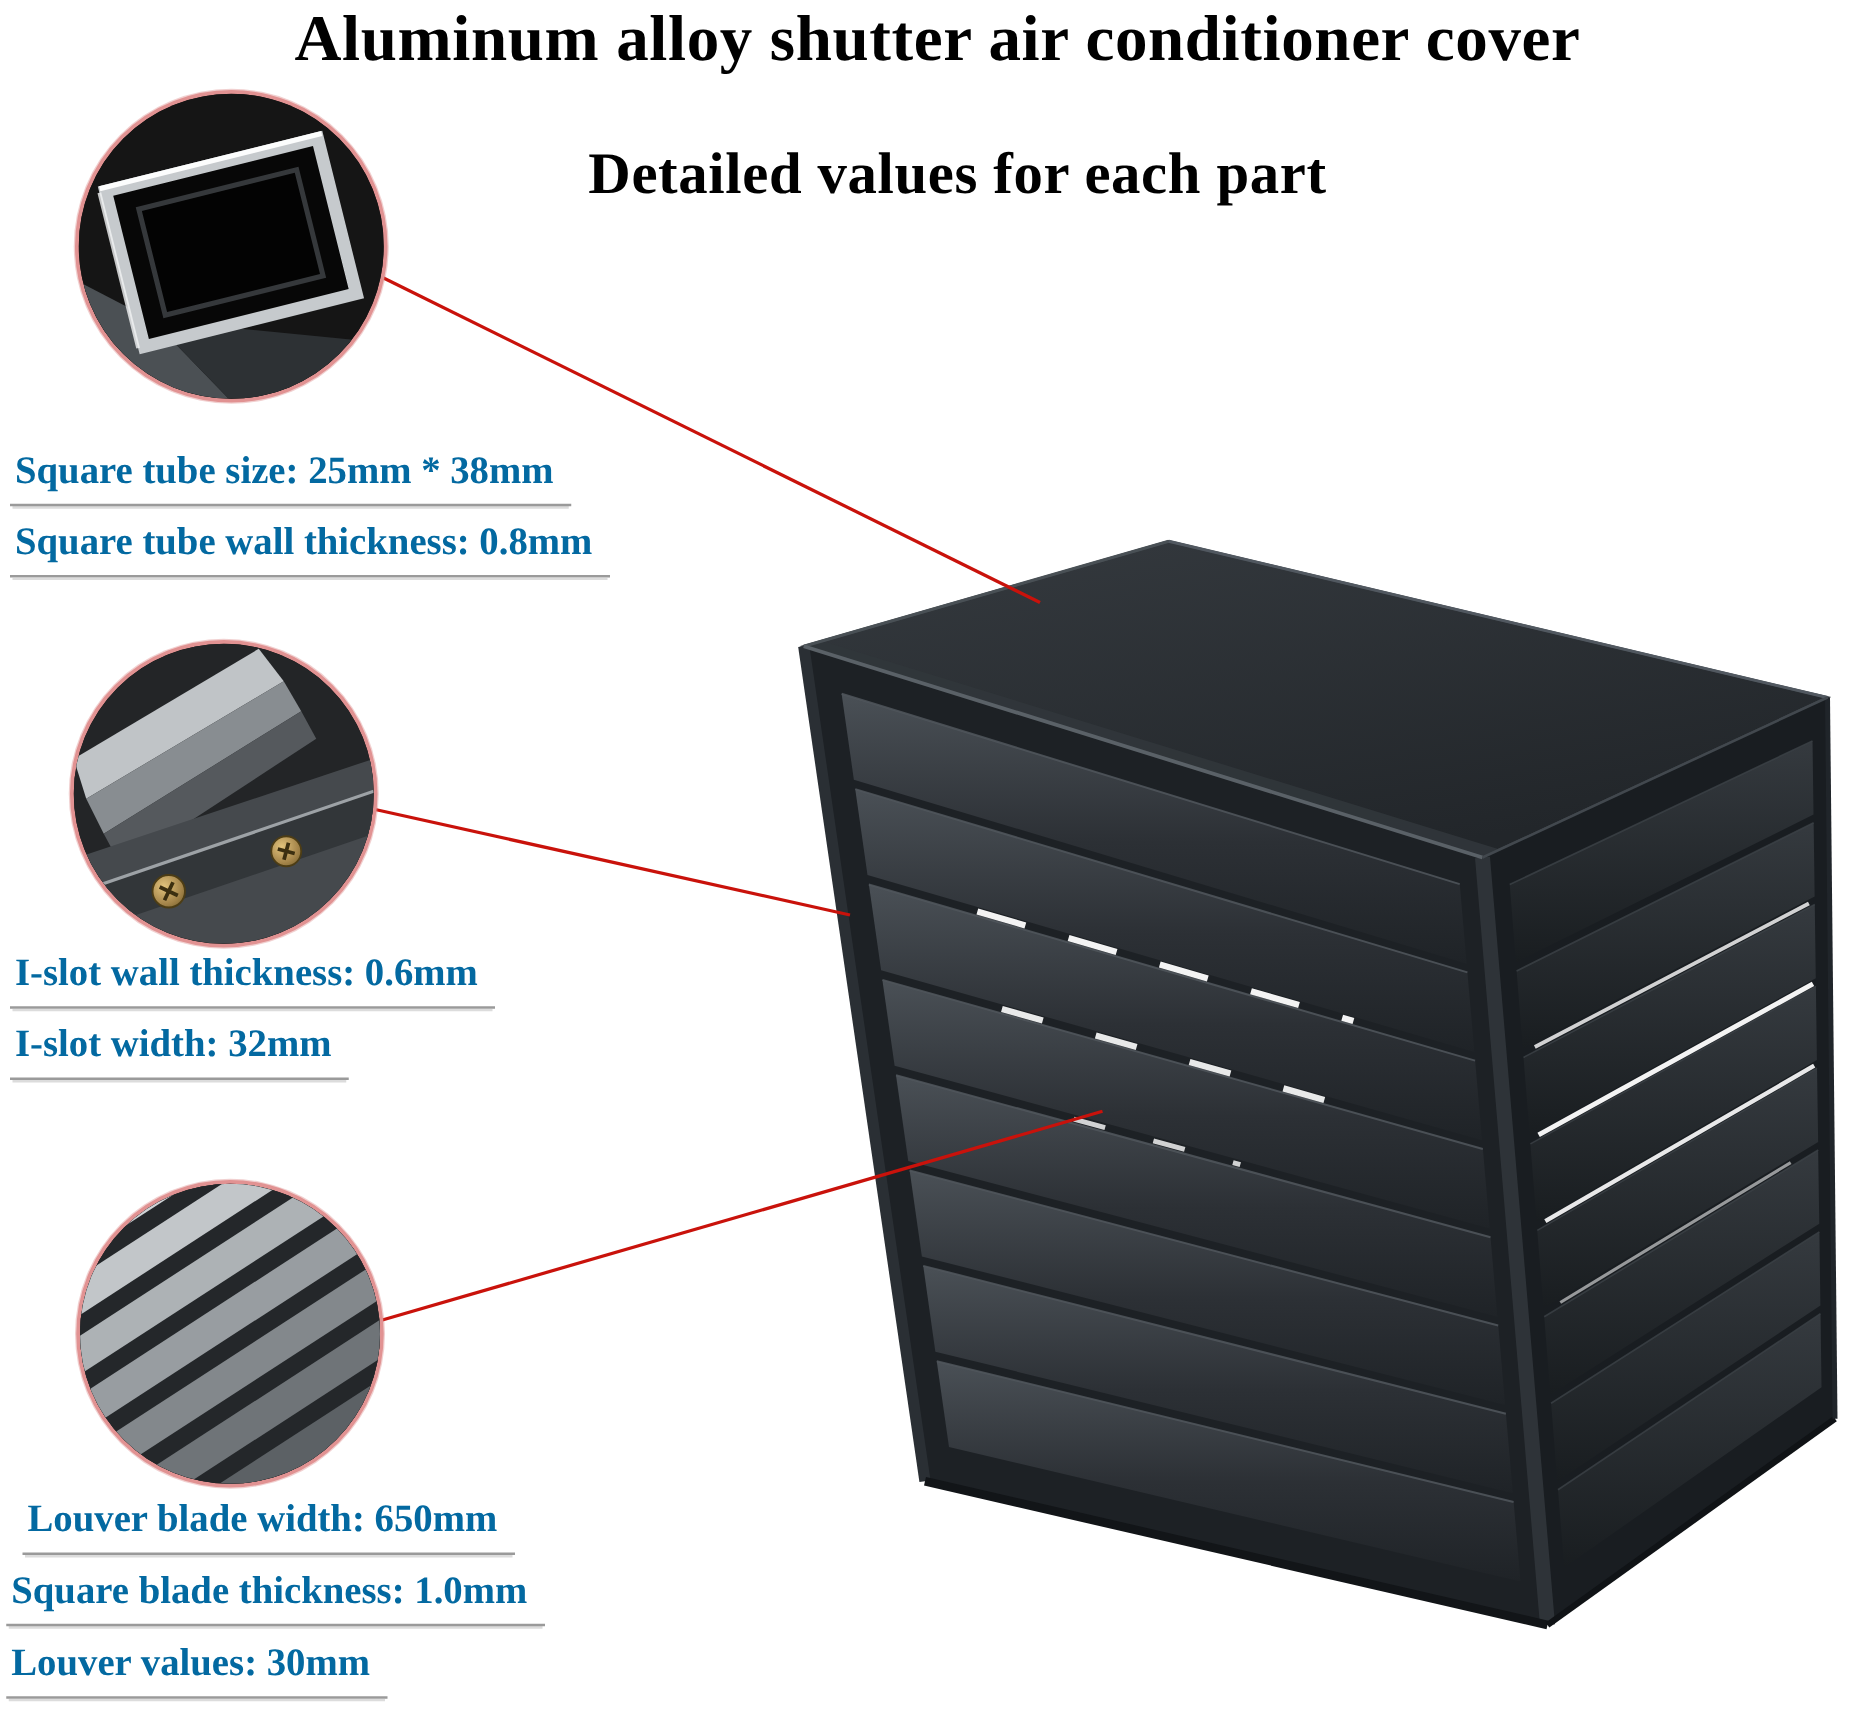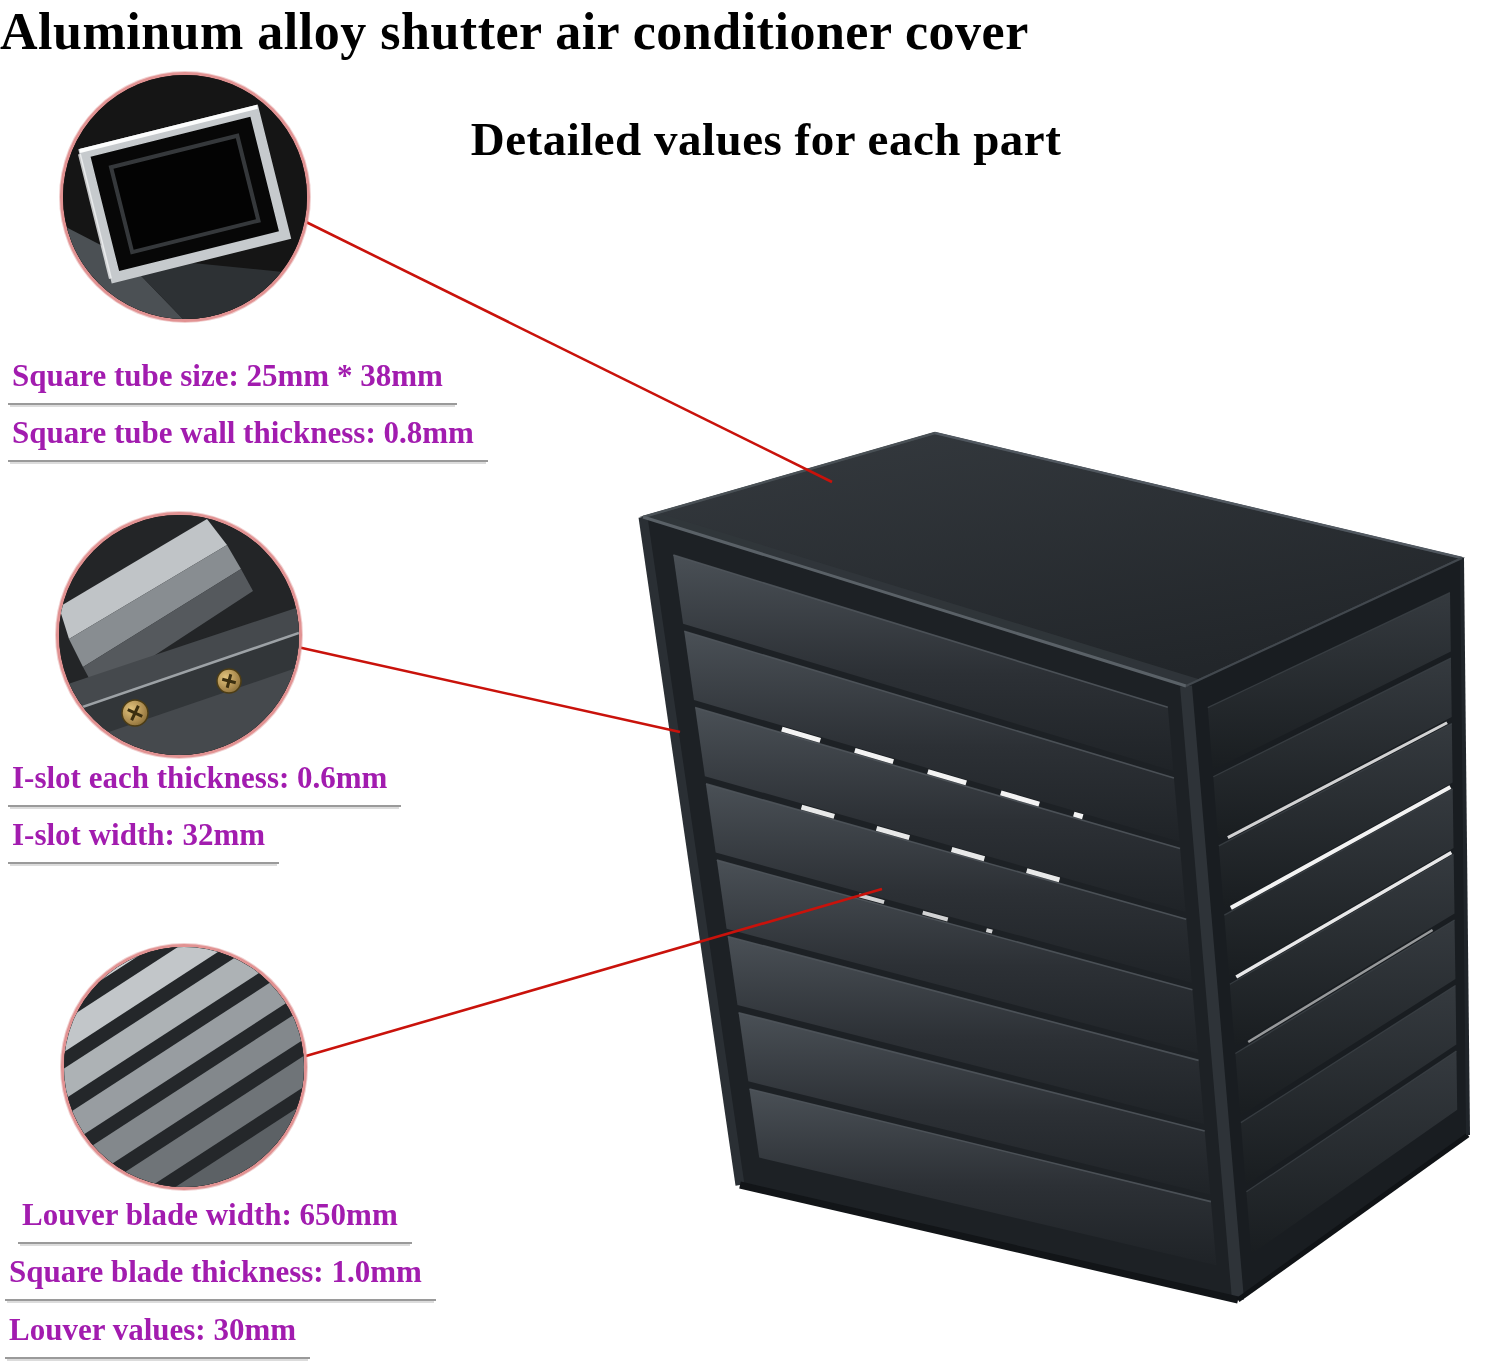--- a/index.html
+++ b/index.html
@@ -1,29 +1,29 @@
 <!DOCTYPE html>
 <html><head>
 <meta charset="utf-8">
 <style>
   html,body{margin:0;padding:0;background:#ffffff;}
   .page{position:relative;width:1500px;height:1370px;background:#ffffff;overflow:hidden;
         font-family:"Liberation Serif",serif;}
-  .title{position:absolute;top:2px;left:0;width:100%;margin:0;
+  .title{position:absolute;top:2px;left:0;width:100%;text-align:center;margin:0;
          font-size:52px;font-weight:bold;color:#000;letter-spacing:0.5px;}
   .subtitle{position:absolute;top:96px;left:0;width:100%;text-align:center;margin:16px;
             font-size:47px;font-weight:bold;color:#000;letter-spacing:0.5px;}
   .scene{position:absolute;left:0;top:0;width:1500px;height:1370px;}
   .circle{position:absolute;border-radius:50%;overflow:hidden;
           border:3px solid #e19292;box-shadow:0 0 0 1px rgba(214,120,120,.35);background:#111;}
   .circle svg{display:block;width:100%;height:100%;}
   .c1{left:60px;top:72px;width:244px;height:244px;}
   .c2{left:56px;top:512px;width:240px;height:240px;}
   .c3{left:61px;top:944px;width:240px;height:240px;}
-  .spec{position:absolute;font-size:31px;font-weight:bold;color:#a21caf;white-space:nowrap;
+  .spec{position:absolute;font-size:31px;font-weight:bold;color:#0369a1;white-space:nowrap;
         border-bottom:2px solid #9a9a9a;box-shadow:0 4px 0 -2px #dcdcdc;
         padding:0 14px 9px 4px;background:transparent;}
   .l1a{left:8px;top:358px;}
   .l1b{left:8px;top:415px;text-align:center;}
   .l2a{left:8px;top:760px;}
   .l2b{left:8px;top:817px;}
   .l3a{left:18px;top:1197px;}
   .l3b{left:5px;top:1254px;}
   .l3c{left:5px;top:1312px;}
 </style>
@@ -164,19 +164,19 @@
         <rect x="-80" y="96" width="400" height="26" fill="#989da1"></rect>
         <rect x="-80" y="136" width="400" height="26" fill="#83888c"></rect>
         <rect x="-80" y="176" width="400" height="26" fill="#6f7478"></rect>
         <rect x="-80" y="216" width="400" height="26" fill="#5c6165"></rect>
       </g>
     </svg>
   </div>
 
   <div class="spec l1a">Square tube size: 25mm * 38mm</div>
   <div class="spec l1b">Square tube wall thickness: 0.8mm</div>
-  <div class="spec l2a">I-slot each thickness: 0.6mm</div>
+  <div class="spec l2a">I-slot wall thickness: 0.6mm</div>
   <div class="spec l2b">I-slot width: 32mm</div>
   <div class="spec l3a">Louver blade width: 650mm</div>
   <div class="spec l3b">Square blade thickness: 1.0mm</div>
   <div class="spec l3c">Louver values: 30mm</div>
 
 </div>
 
 </body></html>

